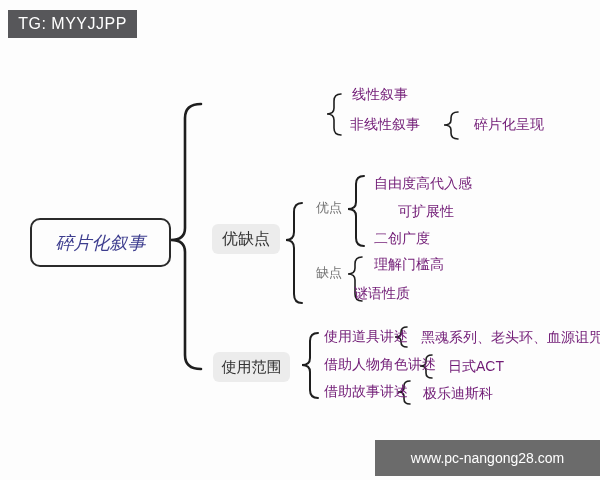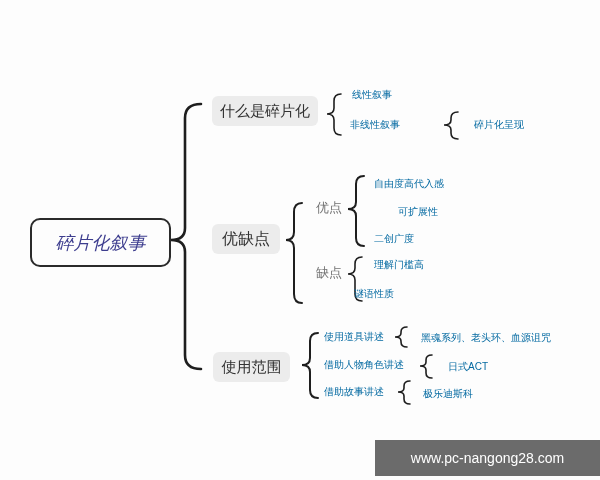--- a/index.html
+++ b/index.html
@@ -36,21 +36,21 @@
     font-size:18px;font-weight:500;color:#3d3d8e;font-style:italic;
   }
   .branch-box{
     position:absolute;
     background:#ececec;border-radius:6px;
     display:flex;align-items:center;justify-content:center;
     color:#333333;
   }
   .leaf{
     position:absolute;
-    font-size:10px;color:#0369a1;white-space:nowrap;line-height:13px;
+    font-size:14px;color:#701a75;white-space:nowrap;line-height:13px;
   }
   .sub{font-size:13px;color:#737373;}
 </style>
 </head>
 <body>
 
 <div class="canvas">
 
   <svg class="braces" width="600" height="480" viewBox="0 0 600 480">
 
@@ -68,24 +68,24 @@
 
     <path class="mid" d="M 318,333 Q 310,333 310,341 L 310,358 Q 310,365 302,365 Q 310,365 310,372 L 310,390 Q 310,398 318,398"></path>
 
     <path class="small" d="M 407,327 Q 401,327 401,332 L 401,333 Q 401,337 395,337 Q 401,337 401,341 L 401,342 Q 401,347 407,347"></path>
 
     <path class="small" d="M 432,355 Q 426,355 426,360 L 426,362 Q 426,366 420,366 Q 426,366 426,370 L 426,373 Q 426,378 432,378"></path>
 
     <path class="small" d="M 410,381 Q 404,381 404,386 L 404,388 Q 404,392 398,392 Q 404,392 404,396 L 404,399 Q 404,404 410,404"></path>
   </svg>
 
+  <div class="badge badge-top">TG: MYYJJPP</div>
 
   <div class="root-node">碎片化叙事</div>
 
-  <div class="branch-box" style="left:212px;top:96px;width:106px;height:30px;font-size:15px;">什么是碎片化</div>
   <span class="leaf" style="left:352px;top:88px;">线性叙事</span>
   <span class="leaf" style="left:350px;top:118px;">非线性叙事</span>
   <span class="leaf" style="left:474px;top:118px;">碎片化呈现</span>
 
   <div class="branch-box" style="left:212px;top:224px;width:68px;height:30px;font-size:16px;">优缺点</div>
   <span class="leaf sub" style="left:316px;top:201px;">优点</span>
   <span class="leaf" style="left:374px;top:177px;">自由度高代入感</span>
   <span class="leaf" style="left:374px;top:205px;margin-left:24px;">可扩展性</span>
   <span class="leaf" style="left:374px;top:232px;">二创广度</span>
   <span class="leaf sub" style="left:316px;top:266px;">缺点</span>

